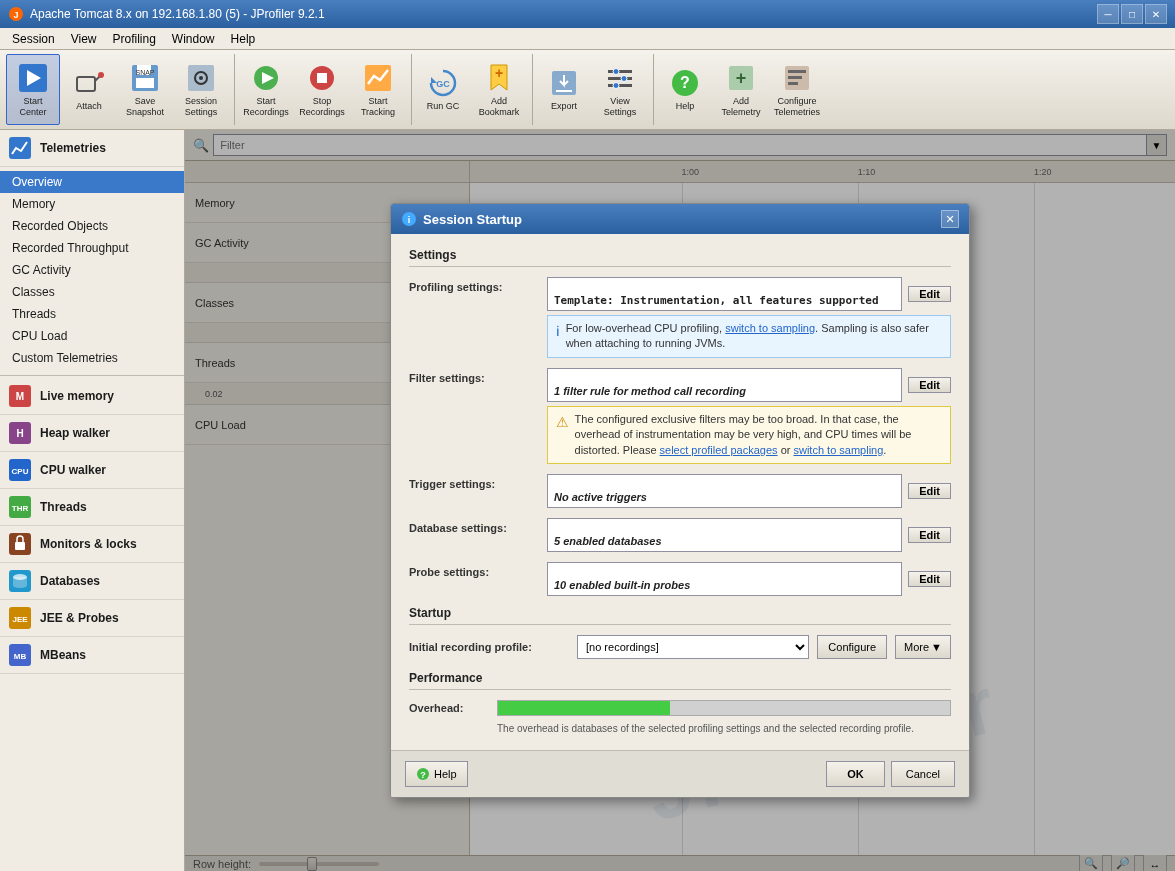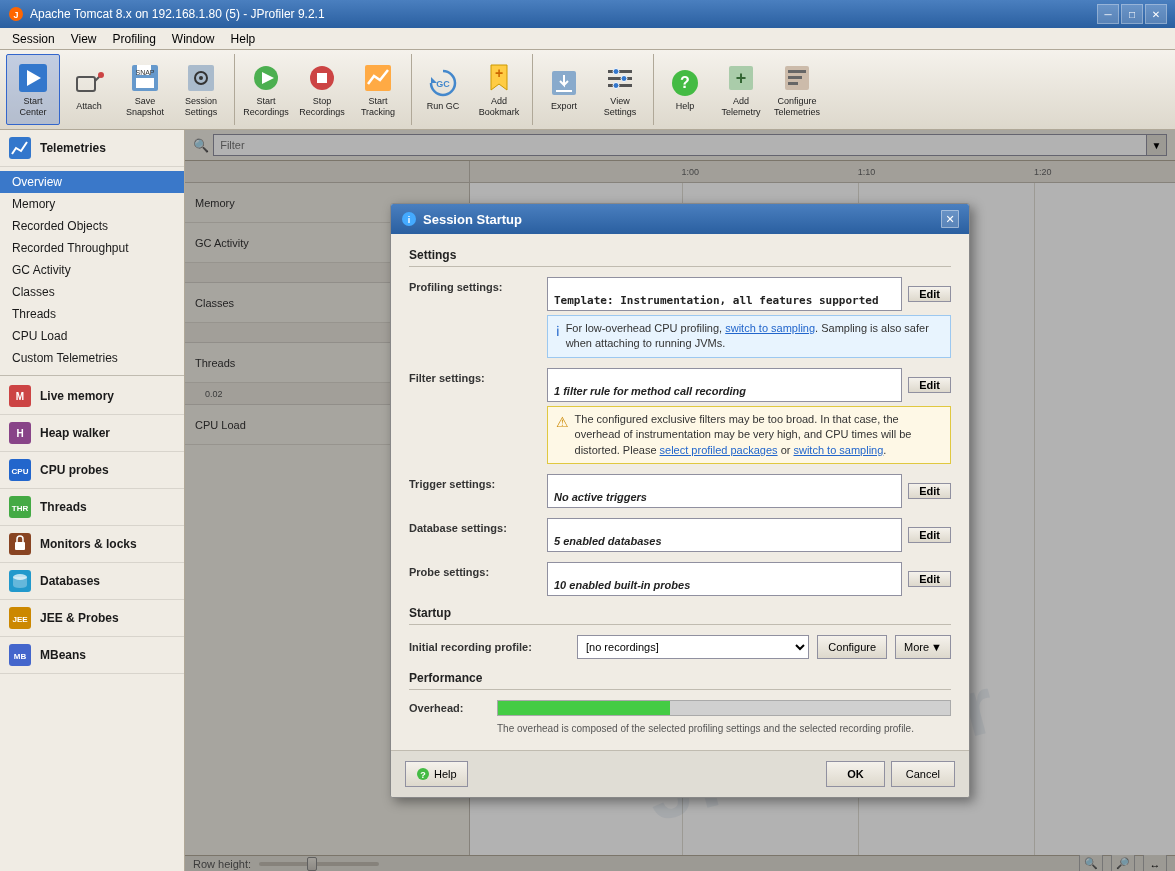--- a/index.html
+++ b/index.html
@@ -613,21 +613,21 @@
         <rect x="1" y="1" width="22" height="22" rx="3" fill="#884488"></rect>
         <text x="12" y="16" text-anchor="middle" fill="white" font-size="10" font-weight="bold">H</text>
       </svg>
       <span>Heap walker</span>
     </div>
     <div class="sidebar-big-item">
       <svg class="sidebar-big-icon" viewBox="0 0 24 24">
         <rect x="1" y="1" width="22" height="22" rx="3" fill="#2266cc"></rect>
         <text x="12" y="16" text-anchor="middle" fill="white" font-size="8" font-weight="bold">CPU</text>
       </svg>
-      <span>CPU probes</span>
+      <span>CPU walker</span>
     </div>
     <div class="sidebar-big-item">
       <svg class="sidebar-big-icon" viewBox="0 0 24 24">
         <rect x="1" y="1" width="22" height="22" rx="3" fill="#44aa44"></rect>
         <text x="12" y="16" text-anchor="middle" fill="white" font-size="8" font-weight="bold">THR</text>
       </svg>
       <span>Threads</span>
     </div>
     <div class="sidebar-big-item">
       <svg class="sidebar-big-icon" viewBox="0 0 24 24">
@@ -813,21 +813,21 @@
           </div>
 
           <div class="modal-section-title" style="">Performance</div>
 
           <div class="overhead-row">
             <div class="overhead-label">Overhead:</div>
             <div class="overhead-bar-outer">
               <div class="overhead-bar-inner" style="width:38%"></div>
             </div>
           </div>
-          <div class="overhead-desc">The overhead is composed of the selected profiling settings and the selected recording profile.</div>
+          <div class="overhead-desc">The overhead is databases of the selected profiling settings and the selected recording profile.</div>
         </div>
 
         <div class="modal-footer">
           <div class="footer-left">
             <button class="help-btn">
               <svg width="14" height="14" viewBox="0 0 14 14">
                 <circle cx="7" cy="7" r="6" fill="#44bb44"></circle>
                 <text x="7" y="11" text-anchor="middle" fill="white" font-size="9" font-weight="bold">?</text>
               </svg>
               <span>Help</span>

